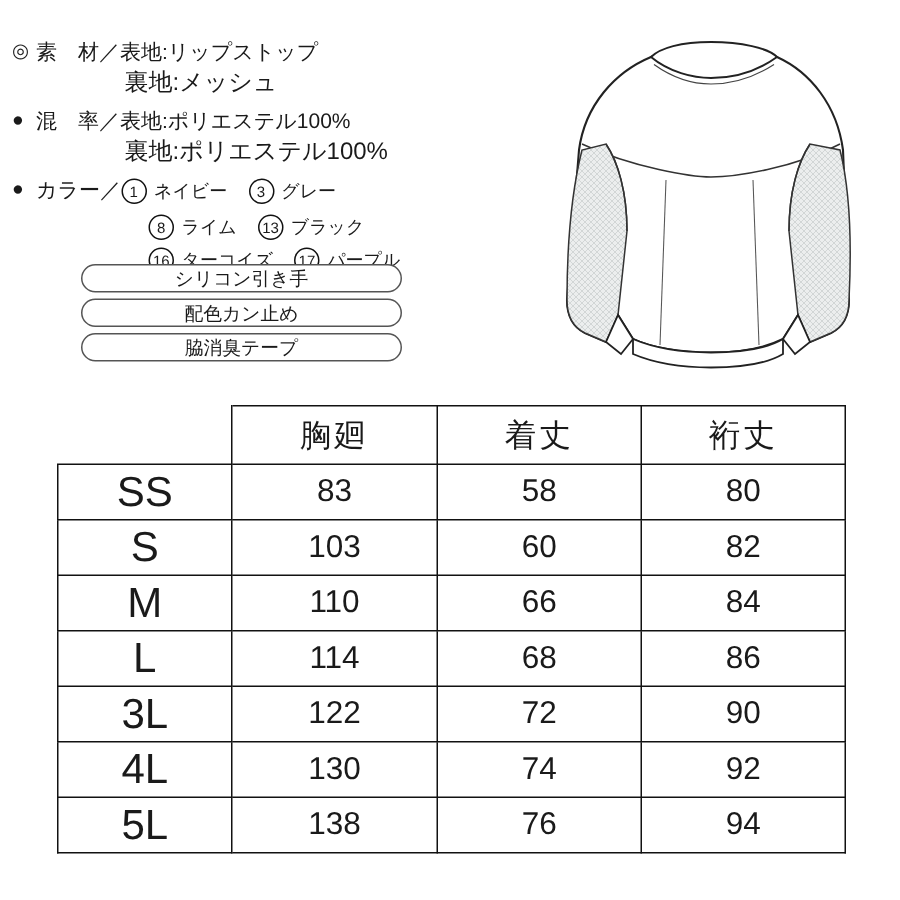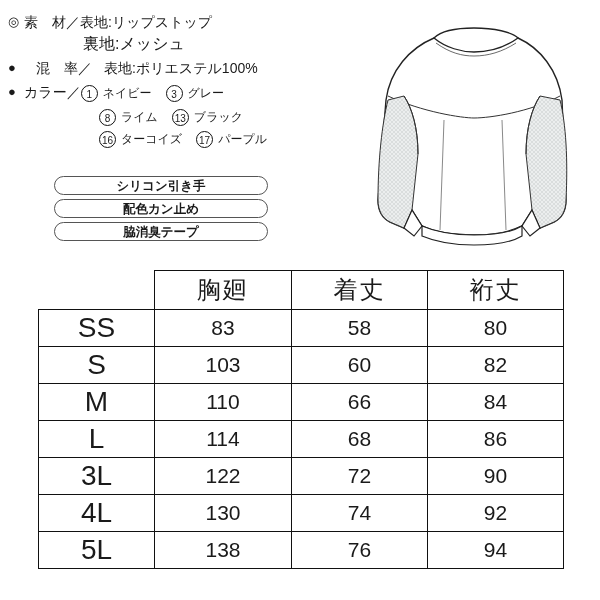--- a/index.html
+++ b/index.html
@@ -23,21 +23,21 @@
 
   
   .top {
     position: relative;
     height: 268px;
   }
 
   .spec-block {
     position: absolute;
     left: 8px;
-    top: 12px;
+    top: 24px;
     width: 330px;
   }
   .spec-row {
     display: flex;
     align-items: flex-start;
     margin-bottom: 2px;
     line-height: 1.35;
   }
   .bullet {
     width: 16px;
@@ -94,21 +94,20 @@
     margin-right: 14px;
     font-size: 12px;
   }
 
   
   .pills {
     position: absolute;
     left: 54px;
     top: 176px;
     width: 214px;
-    font-weight: bold;
   }
   .pill {
     border: 1px solid #555;
     border-radius: 11px;
     height: 19px;
     line-height: 19px;
     text-align: center;
     font-size: 12.5px;
     margin-bottom: 4px;
     background: #fff;
@@ -138,21 +137,21 @@
   }
   table.size th, table.size td {
     border: 1px solid #111;
     text-align: center;
     height: 36px;
     font-weight: normal;
     padding: 0;
   }
   table.size thead th {
     height: 38px;
-    font-size: 24px;
+    font-size: 21px;
     letter-spacing: 2px;
   }
   table.size thead th.blank {
     border-top: none;
     border-left: none;
     border-right: 1px solid #111;
   }
   table.size tbody td {
     font-size: 21px;
   }
@@ -173,25 +172,26 @@
 
     <div class="spec-block">
 
       <div class="spec-row">
         <span class="bullet hollow"></span>
         <span class="spec-label">素　材／</span>
         <span class="spec-value">表地:リップストップ</span>
       </div>
       <div class="spec-sub">裏地:メッシュ</div>
 
-      <div class="spec-row" style="margin-top:4px;gap:12px;">
+      <div class="spec-row" style="margin-top:4px;">
         <span class="bullet solid"></span>
         <span class="spec-label">混　率／</span>
         <span class="spec-value">表地:ポリエステル100%</span>
       </div>
+      <div class="spec-sub">裏地:ポリエステル100%</div>
 
       <div class="spec-row" style="margin-top:4px;">
         <span class="bullet solid"></span>
         <span class="spec-label">カラー／</span>
         <span class="color-line">
           <span class="cnum">1</span>
           <span class="cname">ネイビー</span>
           <span class="cnum">3</span>
           <span class="cname">グレー</span>
         </span>

